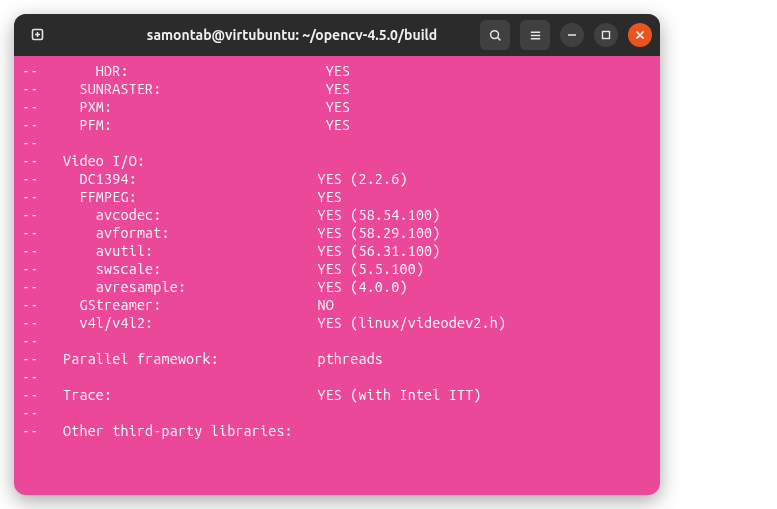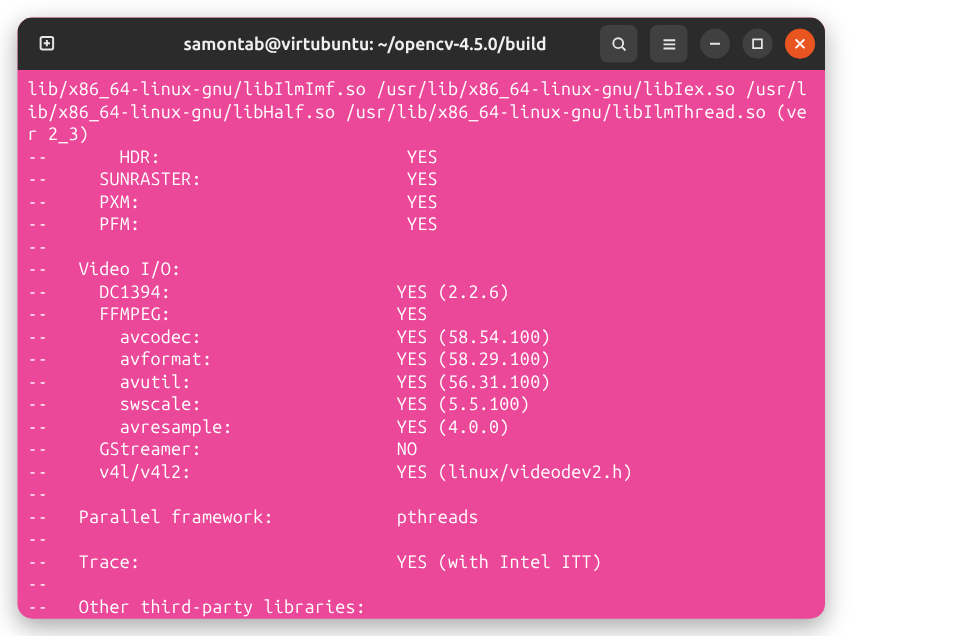--- a/index.html
+++ b/index.html
@@ -159,21 +159,21 @@
       <div class="circ close">
         <span>
           <svg width="10" height="10" viewBox="0 0 10 10" stroke="currentColor" stroke-width="1.6">
               <path d="M1.5 1.5l7 7M8.5 1.5l-7 7"></path>
             </svg>
         </span>
       </div>
     </div>
   </div>
 
-  <div class="terminal"><div class="wrapline">lib/x86_64-linux-gnu/libIlmImf.so /usr/lib/x86_64-linux-gnu/libIex.so /usr/lib/x86_64-linux-gnu/libHalf.so /usr/lib/x86_64-linux-gnu/libIlmThread.so (ver 2_3)</div><div id="term-lines">--       HDR:                        YES
+  <div class="terminal"><div id="term-lines">--       HDR:                        YES
 --     SUNRASTER:                    YES
 --     PXM:                          YES
 --     PFM:                          YES
 -- 
 --   Video I/O:
 --     DC1394:                      YES (2.2.6)
 --     FFMPEG:                      YES
 --       avcodec:                   YES (58.54.100)
 --       avformat:                  YES (58.29.100)
 --       avutil:                    YES (56.31.100)

